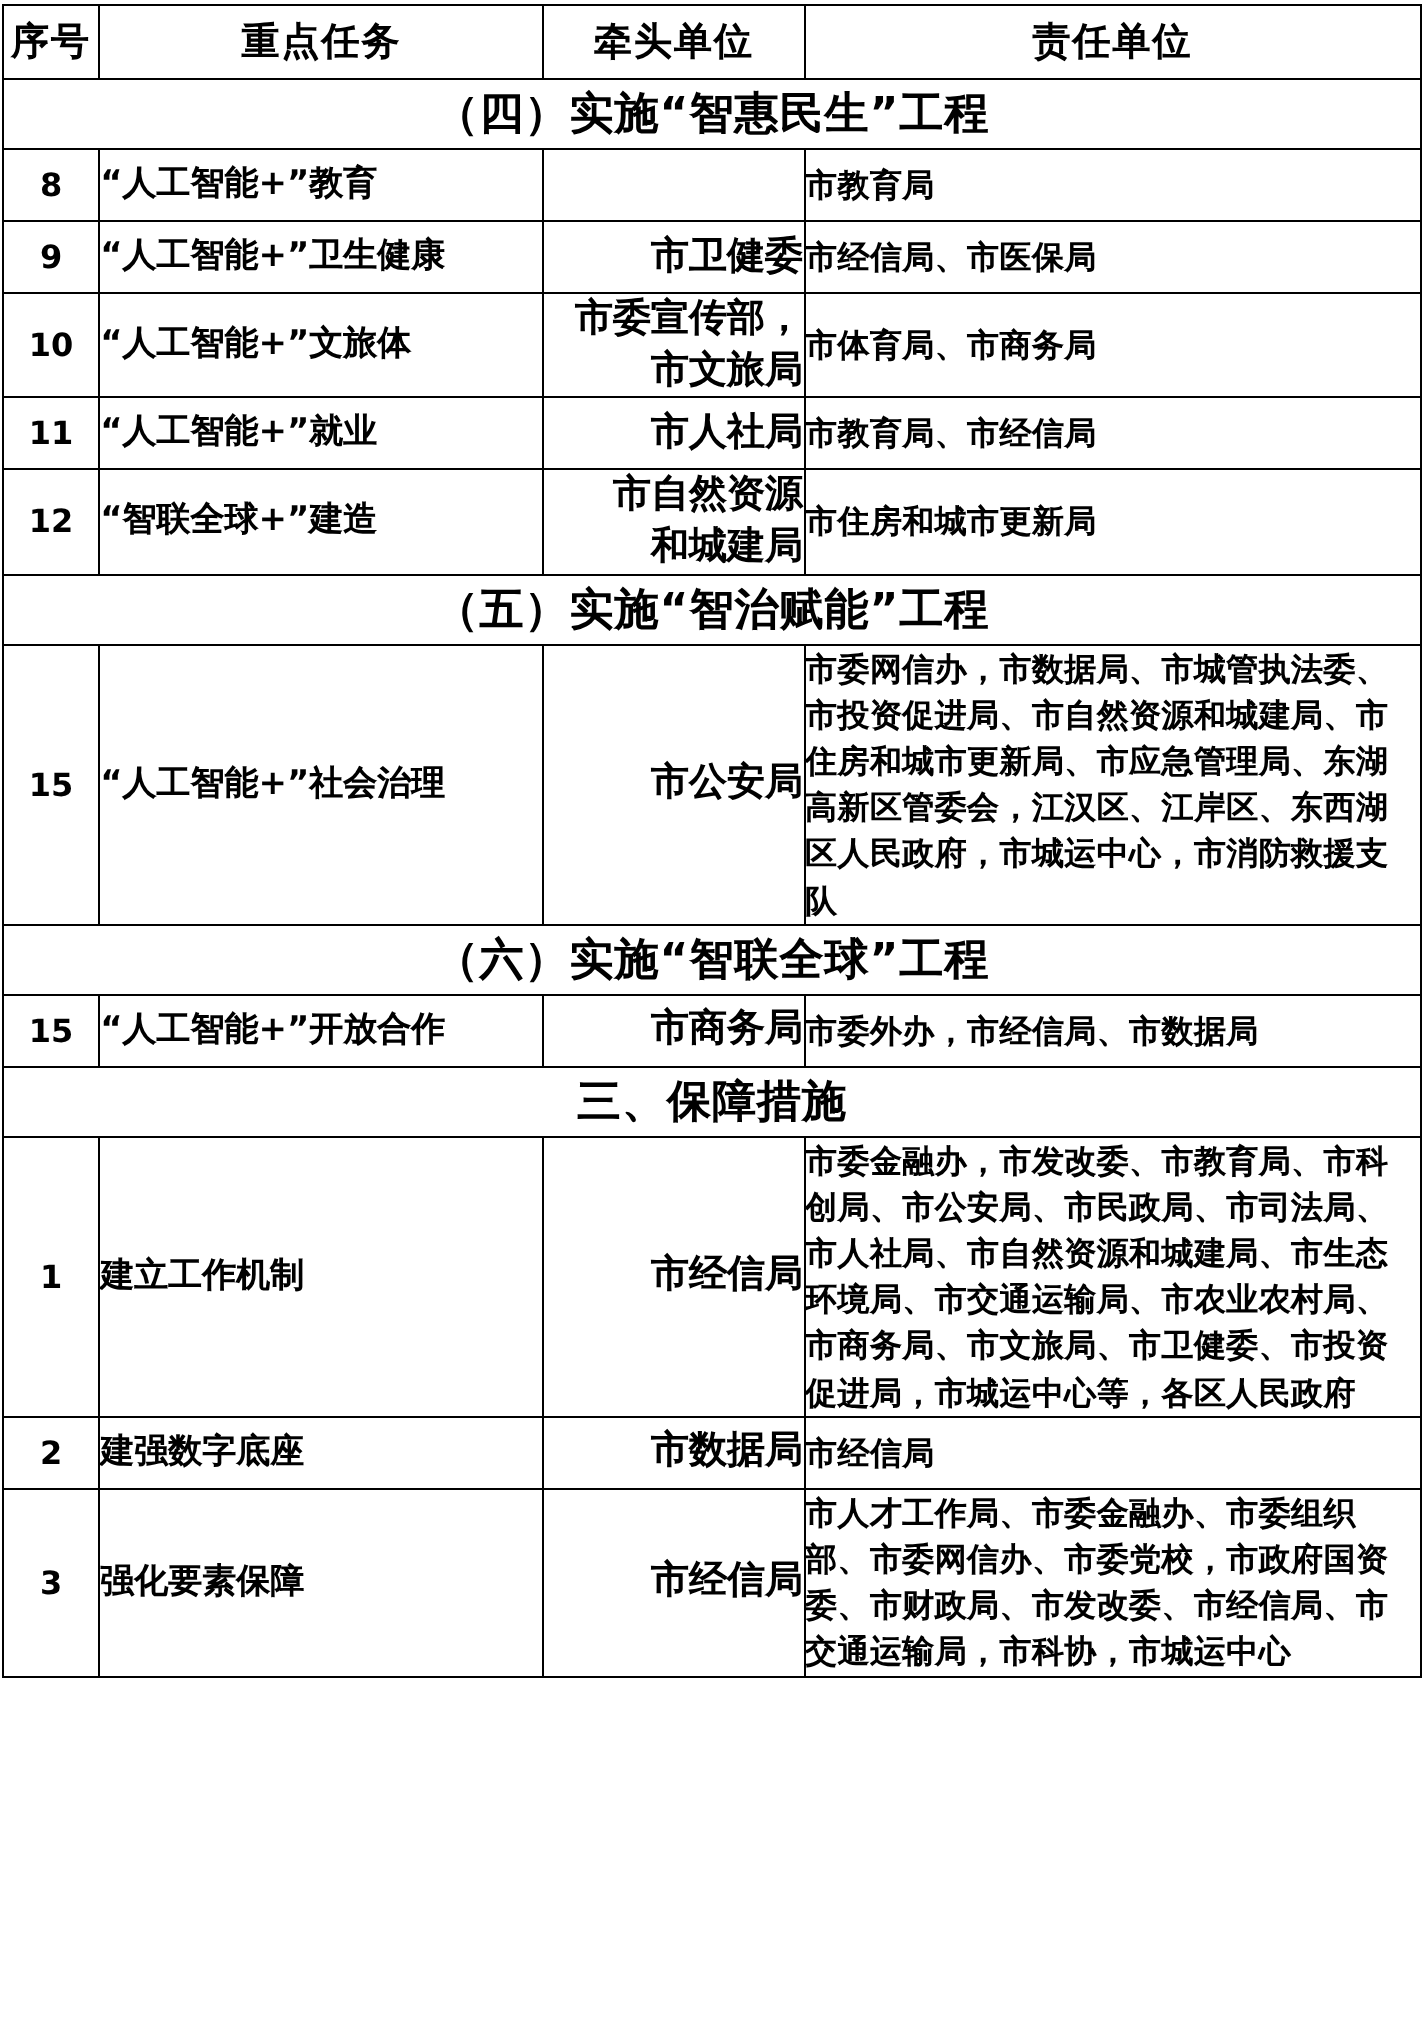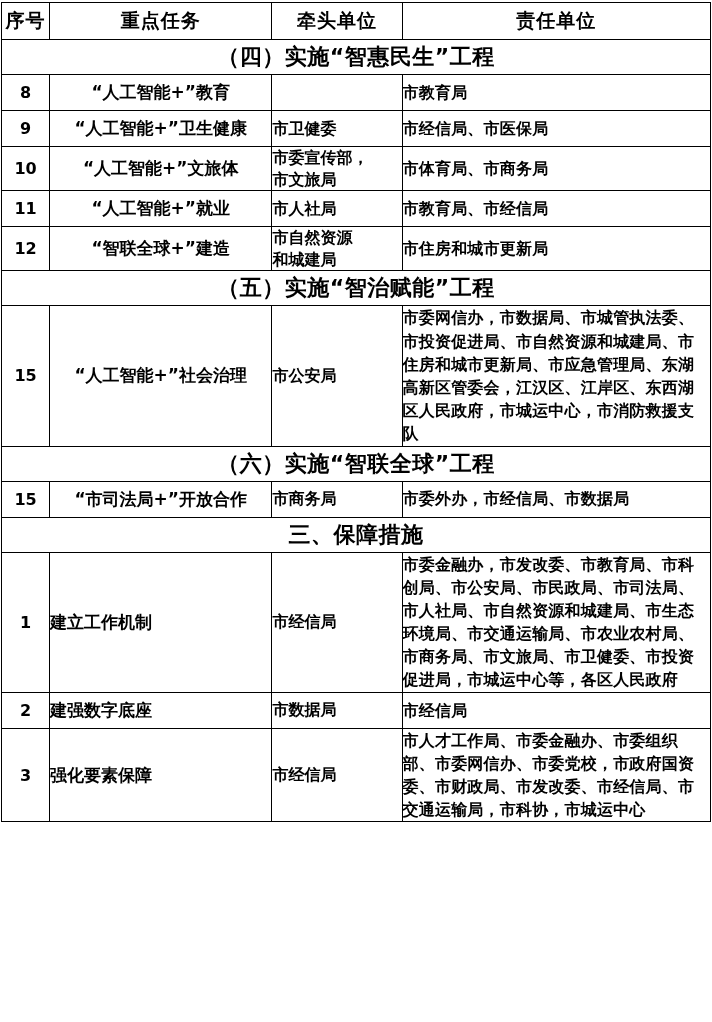--- a/index.html
+++ b/index.html
@@ -40,32 +40,32 @@
     text-align: center;
     font-size: 22px;
     height: 34px;
     letter-spacing: 0.5px;
   }
   .cell-no {
     text-align: center;
     font-size: 16px;
   }
   .cell-task {
-    text-align: center;
+    text-align: left;
     font-size: 17px;
     padding: 4px 6px;
     line-height: 1.35;
   }
   .cell-task.left {
     text-align: left;
     padding-left: 18px;
   }
   .cell-lead {
-    text-align: left;
-    font-size: 16px;
+    text-align: right;
+    font-size: 19px;
     padding: 4px 4px;
     line-height: 1.35;
   }
   .cell-resp {
     text-align: left;
     font-size: 16px;
     padding: 5px 7px 5px 8px;
     line-height: 1.45;
     letter-spacing: 0.2px;
   }
@@ -133,21 +133,21 @@
         <td class="cell-no">15</td>
         <td class="cell-task">“人工智能+”社会治理</td>
         <td class="cell-lead">市公安局</td>
         <td class="cell-resp">市委网信办，市数据局、市城管执法委、市投资促进局、市自然资源和城建局、市住房和城市更新局、市应急管理局、东湖高新区管委会，江汉区、江岸区、东西湖区人民政府，市城运中心，市消防救援支队</td>
       </tr>
       <tr class="section">
         <td colspan="4">（六）实施“智联全球”工程</td>
       </tr>
       <tr class="row-tall h36">
         <td class="cell-no">15</td>
-        <td class="cell-task">“市司法局+”开放合作</td>
+        <td class="cell-task">“人工智能+”开放合作</td>
         <td class="cell-lead">市商务局</td>
         <td class="cell-resp">市委外办，市经信局、市数据局</td>
       </tr>
       <tr class="section">
         <td colspan="4">三、保障措施</td>
       </tr>
       <tr class="row-tall">
         <td class="cell-no">1</td>
         <td class="cell-task left">建立工作机制</td>
         <td class="cell-lead">市经信局</td>

